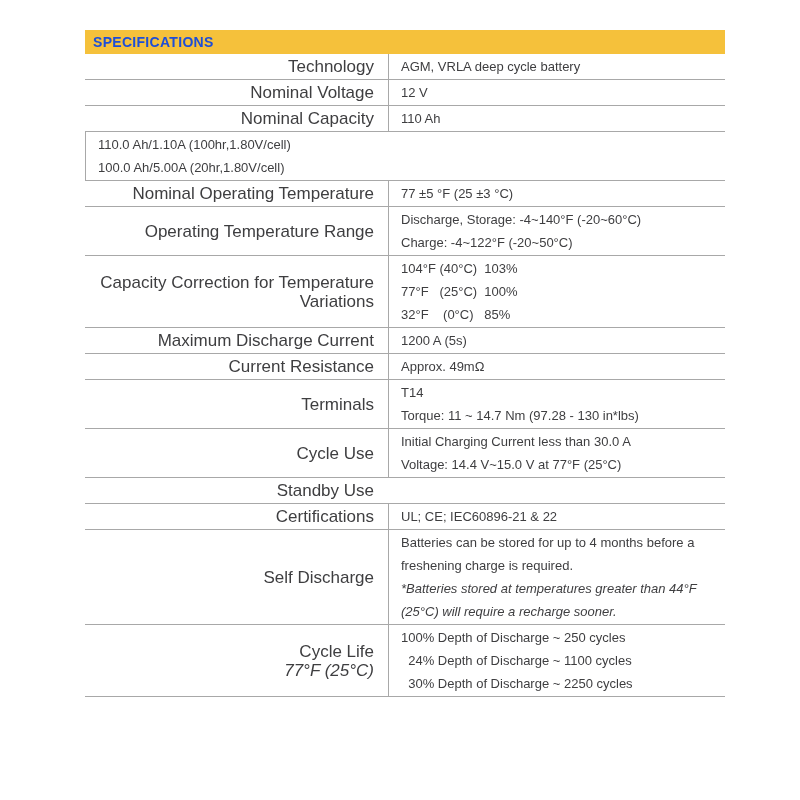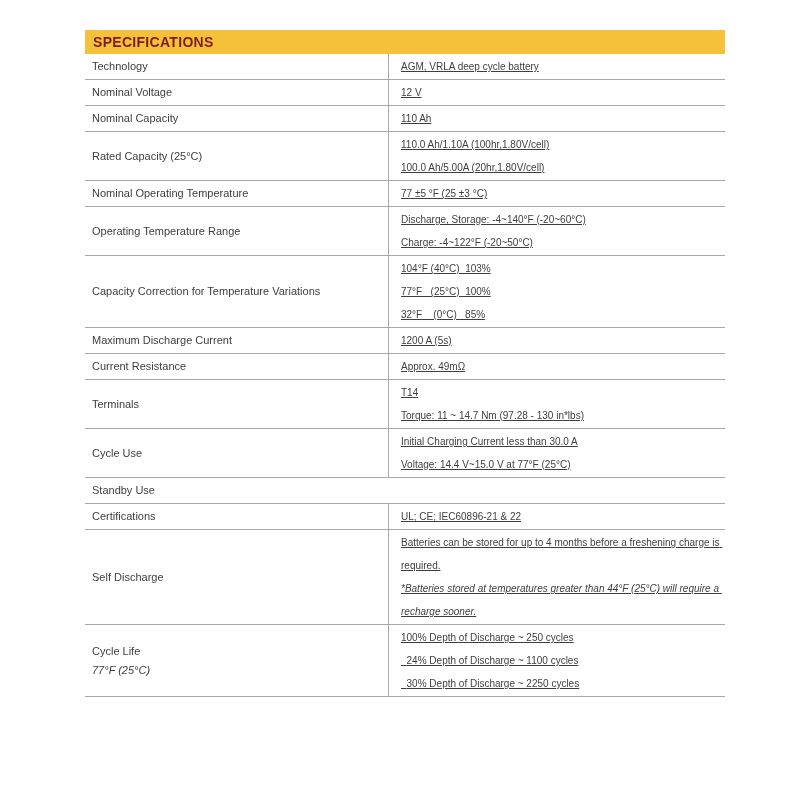--- a/index.html
+++ b/index.html
@@ -17,41 +17,41 @@
   .spec-table{
     position:absolute;left:85px;top:30px;width:640px;
   }
   .spec-header{
     background:var(--accent);
     height:24px;
     display:flex;align-items:center;
     padding-left:8px;
   }
   .spec-header-title{
-    font-weight:bold;font-size:14px;color:#7f1d1d;letter-spacing:0.3px;
+    font-weight:bold;font-size:14px;color:#1d4ed8;letter-spacing:0.3px;
   }
   .rows{width:100%;}
   .row{
     display:flex;
     border-bottom:1px solid var(--border);
   }
   .label-cell{
     width:303px;flex:0 0 303px;box-sizing:border-box;
     display:flex;flex-direction:column;justify-content:center;
     padding:3px 14px 3px 7px;
-    font-size:11px;
+    font-size:17px;
+    text-align:right;
   }
   .label-line{line-height:19px;}
   .value-cell{
     flex:1;box-sizing:border-box;
     border-left:1px solid var(--border);
     display:flex;flex-direction:column;justify-content:center;
     padding:1px 4px 1px 12px;
-    font-size:10px;
-    text-decoration:underline;
+    font-size:13px;
   }
   .value-line{
     line-height:23px;
     white-space:pre-wrap;
   }
   .italic{font-style:italic;}
 </style>
 </head>
 <body>
 
@@ -81,23 +81,20 @@
   <div class="row">
     <div class="label-cell">
           <div class="label-line">Nominal Capacity</div>
         </div>
     <div class="value-cell">
           <div class="value-line">110 Ah</div>
         </div>
   </div>
 
   <div class="row">
-    <div class="label-cell">
-          <div class="label-line">Rated Capacity (25°C)</div>
-        </div>
     <div class="value-cell">
           <div class="value-line">110.0 Ah/1.10A (100hr,1.80V/cell)</div>
           <div class="value-line">100.0 Ah/5.00A (20hr,1.80V/cell)</div>
         </div>
   </div>
 
   <div class="row">
     <div class="label-cell">
           <div class="label-line">Nominal Operating Temperature</div>
         </div>

